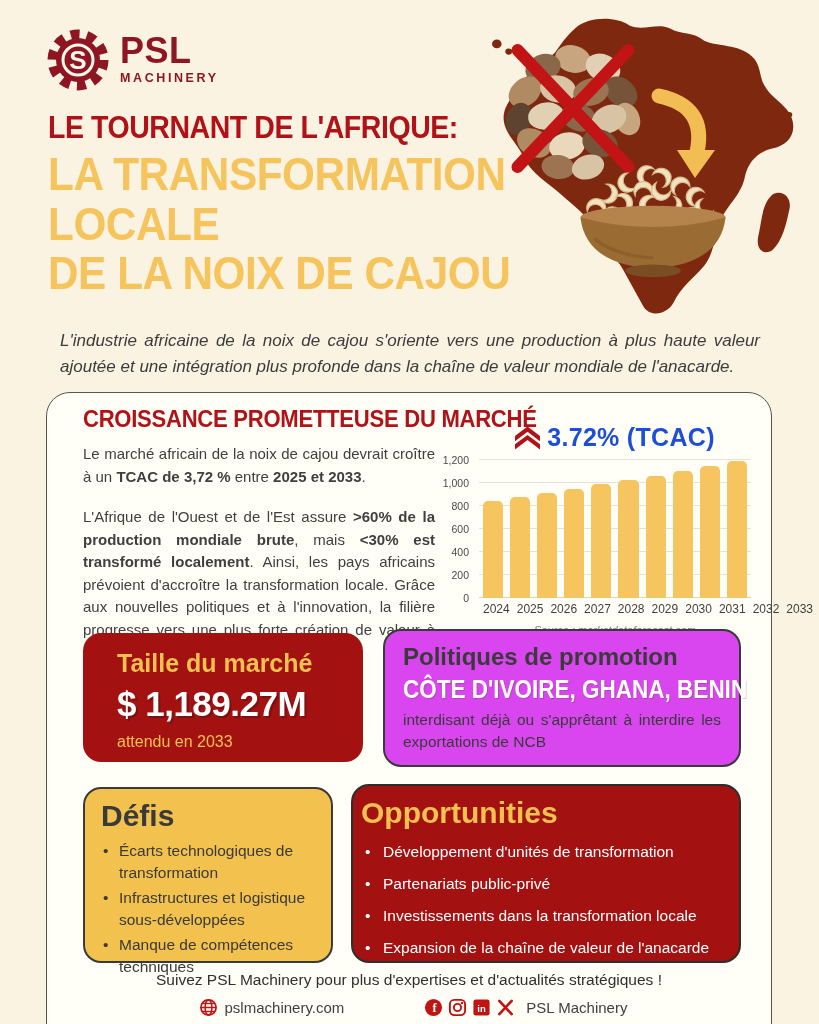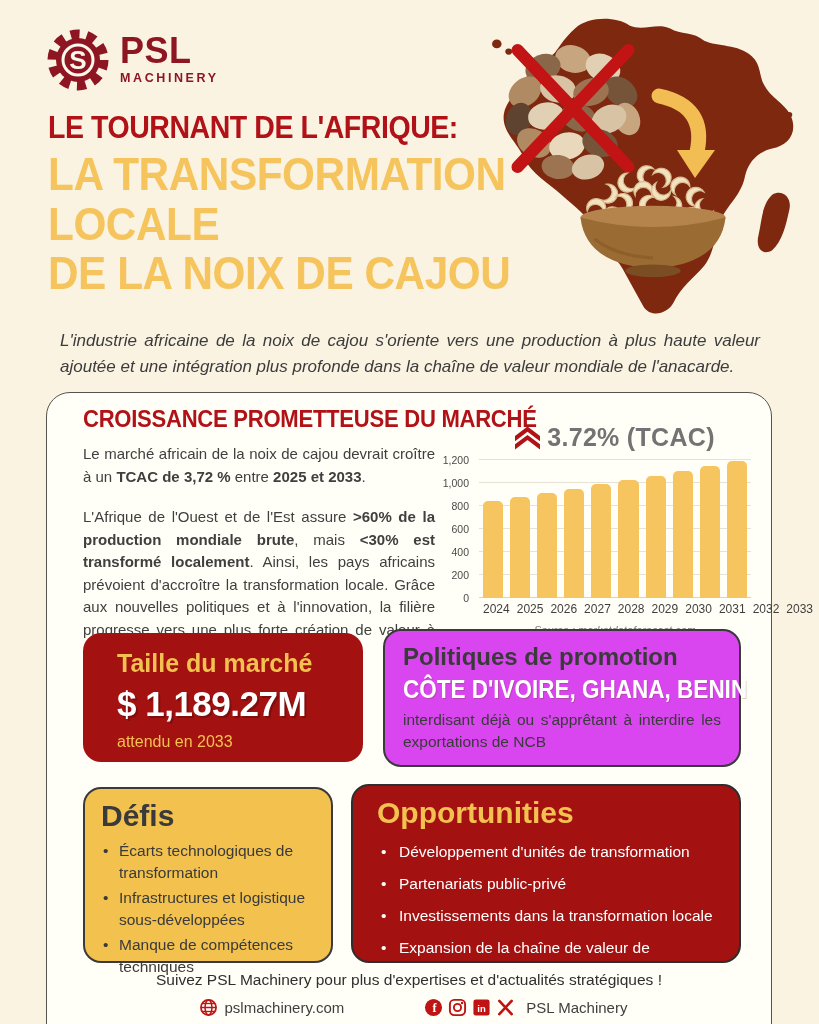--- a/index.html
+++ b/index.html
@@ -39,21 +39,21 @@
   }
   .section-heading{
     position:absolute;left:36px;top:12px;font-size:24px;font-weight:bold;color:#B11217;
     transform:scaleX(0.92);transform-origin:left;white-space:nowrap;letter-spacing:-0.3px;
   }
   .text-col{position:absolute;left:36px;top:50px;width:352px;font-size:15px;color:#3F3F3F;line-height:1.5;}
   .text-col p{margin:0 0 18px 0;text-align:justify;}
   
   .chart{position:absolute;left:392px;top:30px;width:312px;}
   .chart-title-row{display:flex;align-items:center;justify-content:center;gap:7px;margin-left:40px;}
-  .chart-title{font-size:25px;font-weight:bold;color:#737373;letter-spacing:0.3px;}
+  .chart-title{font-size:25px;font-weight:bold;color:#1d4ed8;letter-spacing:0.3px;}
   .plot-wrap{position:relative;margin-top:8px;height:138px;}
   .ylabels{position:absolute;left:0;top:0;width:34px;height:138px;}
   .ylab{position:absolute;right:4px;font-size:10.5px;color:#4A4A4A;line-height:1;}
   .plot{position:absolute;left:40px;right:0;top:0;height:138px;}
   .gridline{position:absolute;left:0;right:0;height:1px;background:#E6E2D6;}
   .bars{position:absolute;left:0;right:0;bottom:0;top:0;display:flex;align-items:flex-end;gap:7px;padding:0 4px;}
   .bar{flex:1;border-radius:5px 5px 0 0;}
   .xlabels{display:flex;gap:7px;padding:0 4px;margin-left:40px;margin-top:4px;}
   .xlab{flex:1;text-align:center;font-size:12px;color:#3F3F3F;}
   .chart-source{margin-left:40px;margin-top:8px;text-align:center;font-size:11px;font-style:italic;color:#777;}
@@ -65,21 +65,21 @@
   .card-market .note{font-size:16px;color:#F3C14F;margin-top:9px;}
   .card-policies{left:336px;top:236px;width:358px;height:138px;background:#d946ef;border:2px solid #3A3A3A;padding:12px 18px;}
   .card-policies .title{font-size:24px;font-weight:bold;color:#3A3A3A;}
   .card-policies .countries{font-size:25px;font-weight:bold;color:#FFFFFF;margin-top:4px;transform:scaleX(0.9);transform-origin:left;white-space:nowrap;text-shadow:1px 1px 0 rgba(90,60,10,0.25);}
   .card-policies .body{font-size:15.5px;color:#3A3A3A;margin-top:5px;text-align:justify;line-height:1.4;}
   .card-challenges{left:36px;top:394px;width:250px;height:176px;background:#F2C14E;border:2px solid #3A3A3A;padding:10px 16px;}
   .card-challenges .title{font-size:30px;font-weight:bold;color:#3A3A3A;}
   .card-challenges ul{list-style:none;margin:7px 0 0 0;padding:0;font-size:15.5px;color:#3A3A3A;}
   .card-challenges li{position:relative;padding-left:18px;margin-bottom:3px;line-height:1.42;}
   .card-challenges li::before{content:"•";position:absolute;left:2px;}
-  .card-opps{left:304px;top:391px;width:390px;height:179px;background:#A31111;border:2px solid #2E2E2E;padding:10px 24px;}
+  .card-opps{left:304px;top:391px;width:390px;height:179px;background:#A31111;border:2px solid #2E2E2E;padding:10px 8px;}
   .card-opps .title{font-size:30px;font-weight:bold;color:#F3C14F;}
   .card-opps ul{list-style:none;margin:12px 0 0 0;padding:0;font-size:15.5px;color:#FFFFFF;}
   .card-opps li{position:relative;padding-left:22px;margin-bottom:12px;line-height:1.3;}
   .card-opps li::before{content:"•";position:absolute;left:4px;}
   
   .foot{position:absolute;left:0;top:578px;width:100%;text-align:center;}
   .foot .tagline{font-size:15.5px;color:#2F2F2F;}
   .foot .links{display:flex;align-items:center;justify-content:center;margin-top:9px;gap:8px;padding-left:8px;}
   .foot .site{display:flex;align-items:center;gap:7px;font-size:15px;color:#3F3F3F;cursor:pointer;}
   .foot .socials{display:flex;align-items:center;gap:5px;margin-left:72px;}

